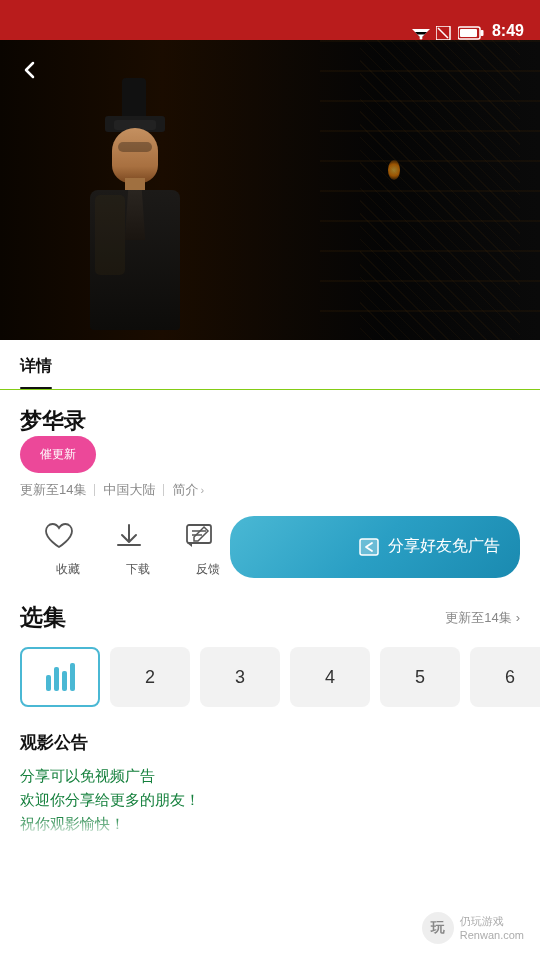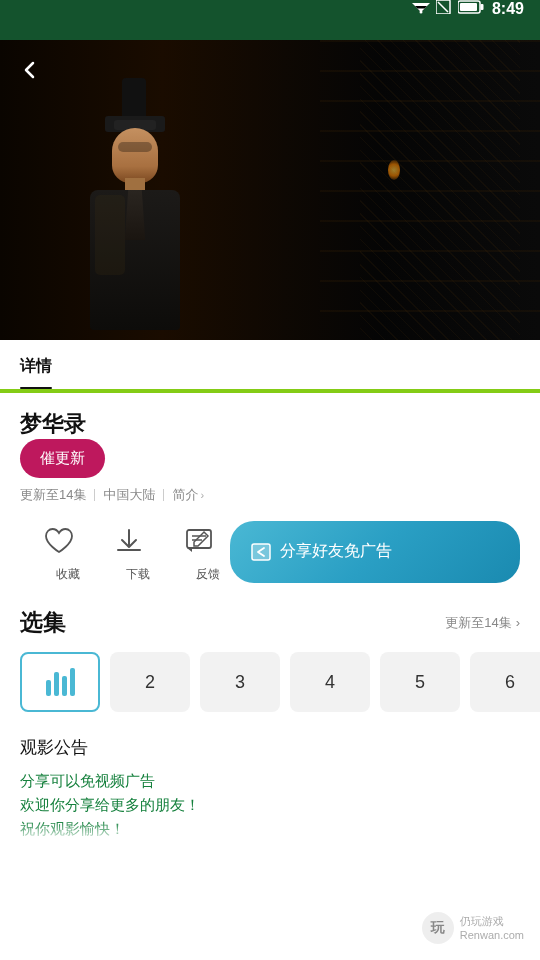--- a/index.html
+++ b/index.html
@@ -10,23 +10,23 @@
       background: #fff;
       font-family: -apple-system, 'PingFang SC', 'Microsoft YaHei', sans-serif;
       overflow: hidden;
       position: relative;
     }
 
     
     .status-bar {
       width: 100%;
       height: 40px;
-      background: #14532d;
-      display: flex;
-      align-items: flex-start;
+      background: #b91c1c;
+      display: flex;
+      align-items: flex-end;
       justify-content: flex-end;
       padding: 0 16px;
       gap: 8px;
     }
     .status-bar .time {
       color: #fff;
       font-size: 16px;
       font-weight: 600;
     }
     .status-icons {
@@ -74,21 +74,21 @@
     }
     .back-btn svg {
       width: 24px;
       height: 24px;
     }
 
     
     .tabs-row {
       display: flex;
       padding: 16px 20px 0;
-      border-bottom: 4px solid #84cc16;
+      border-bottom: 1px solid #84cc16;
       background: #fff;
     }
     .tab-item {
       margin-right: 30px;
       padding-bottom: 12px;
       font-size: 16px;
       color: #888;
       cursor: pointer;
       position: relative;
     }
@@ -119,26 +119,26 @@
       justify-content: space-between;
       margin-bottom: 8px;
       flex-direction: column;
     }
     .show-title {
       font-size: 22px;
       font-weight: 700;
       color: #111;
     }
     .update-btn {
-      background: #be185d;
+      background: #ec4899;
       color: #fff;
       border: none;
       border-radius: 20px;
       padding: 10px 20px;
-      font-size: 15px;
+      font-size: 12px;
       cursor: pointer;
       white-space: nowrap;
     }
 
     
     .meta-row {
       display: flex;
       align-items: center;
       gap: 8px;
       margin-bottom: 16px;
@@ -188,21 +188,21 @@
       color: #555;
     }
     .share-ad-btn {
       flex: 1;
       background: linear-gradient(135deg, #4ab8d4 0%, #2a9fc4 50%, #1a8ab0 100%);
       border: none;
       border-radius: 24px;
       padding: 20px 20px;
       display: flex;
       align-items: center;
-      justify-content: flex-start;
+      justify-content: flex-end;
       gap: 8px;
       cursor: pointer;
       color: #fff;
       font-size: 16px;
       font-weight: 500;
     }
 
     
     .section-header {
       display: flex;
@@ -256,21 +256,21 @@
     }
     .bar {
       width: 5px;
       background: #4ab8d4;
       border-radius: 2px;
     }
 
     
     .notice-title {
       font-size: 17px;
-      font-weight: 400;
+      font-weight: 700;
       color: #111;
       margin-bottom: 10px;
     }
     .notice-text {
       font-size: 15px;
       color: #15803d;
       line-height: 1.6;
     }
     .notice-text-fade {
       position: relative;

